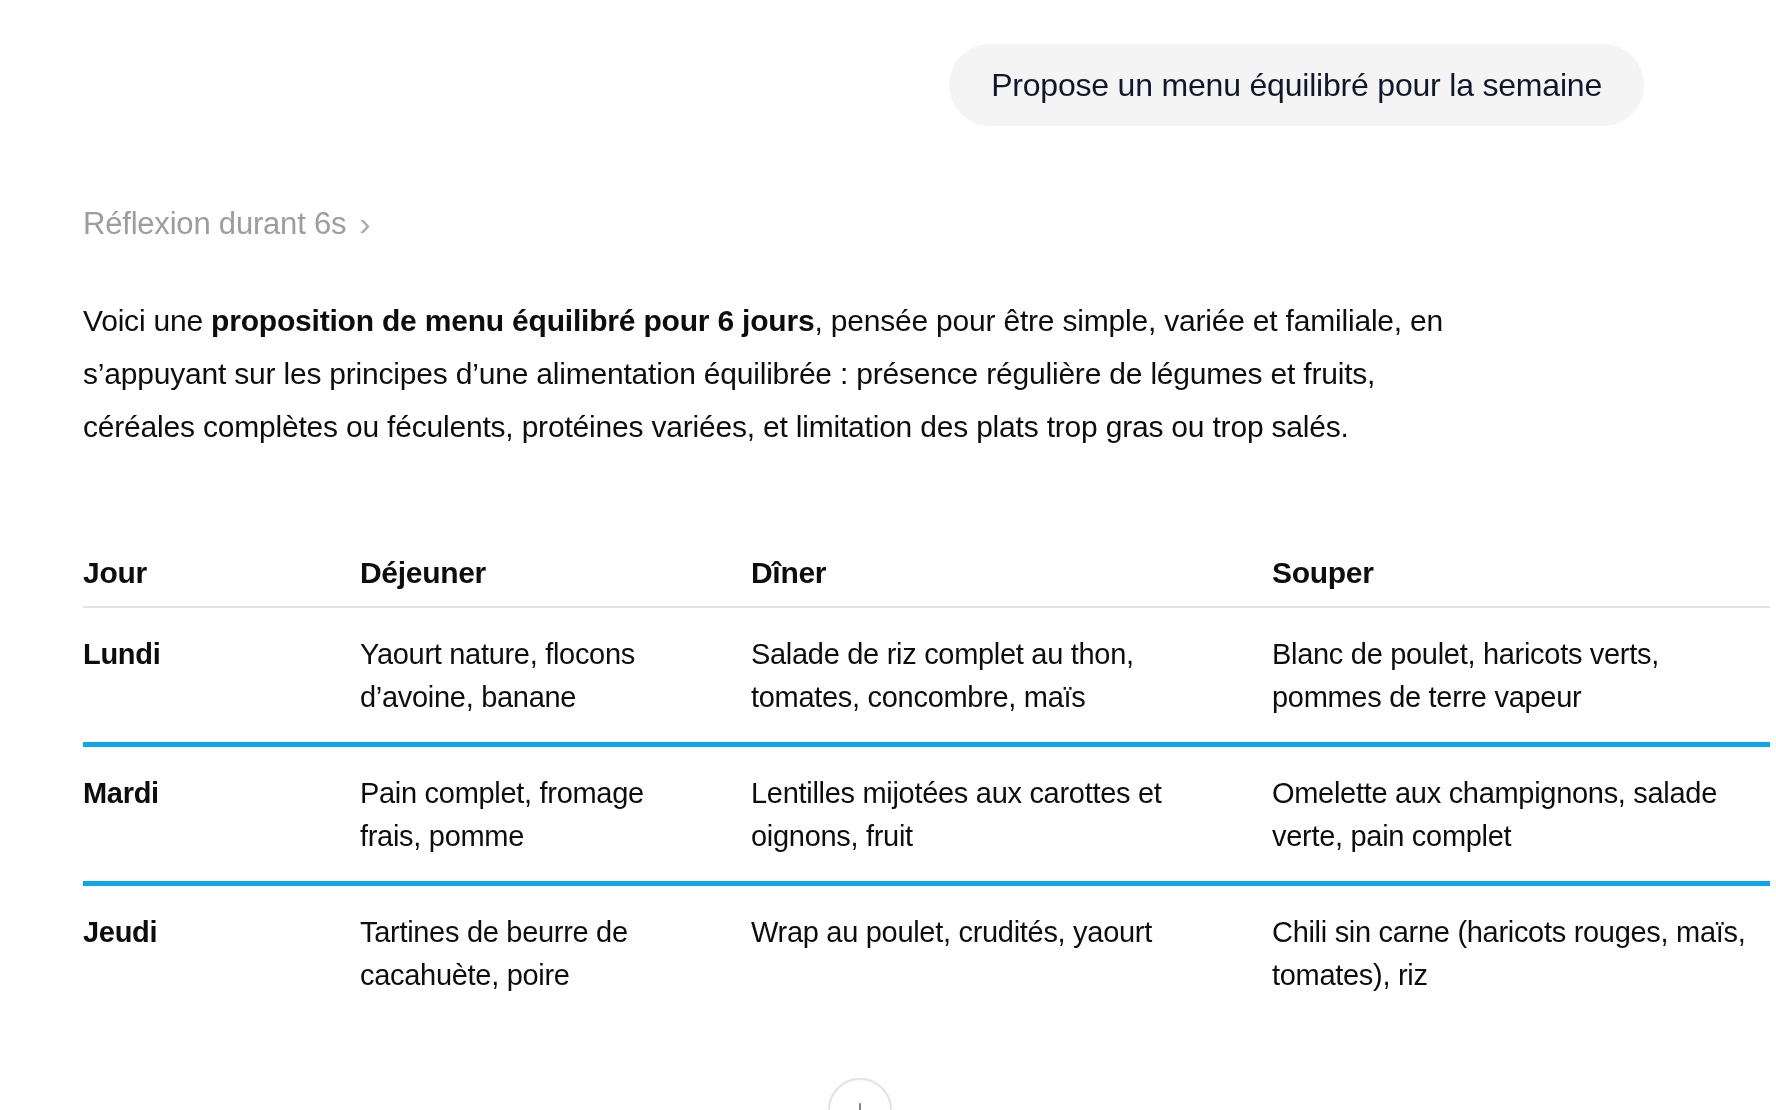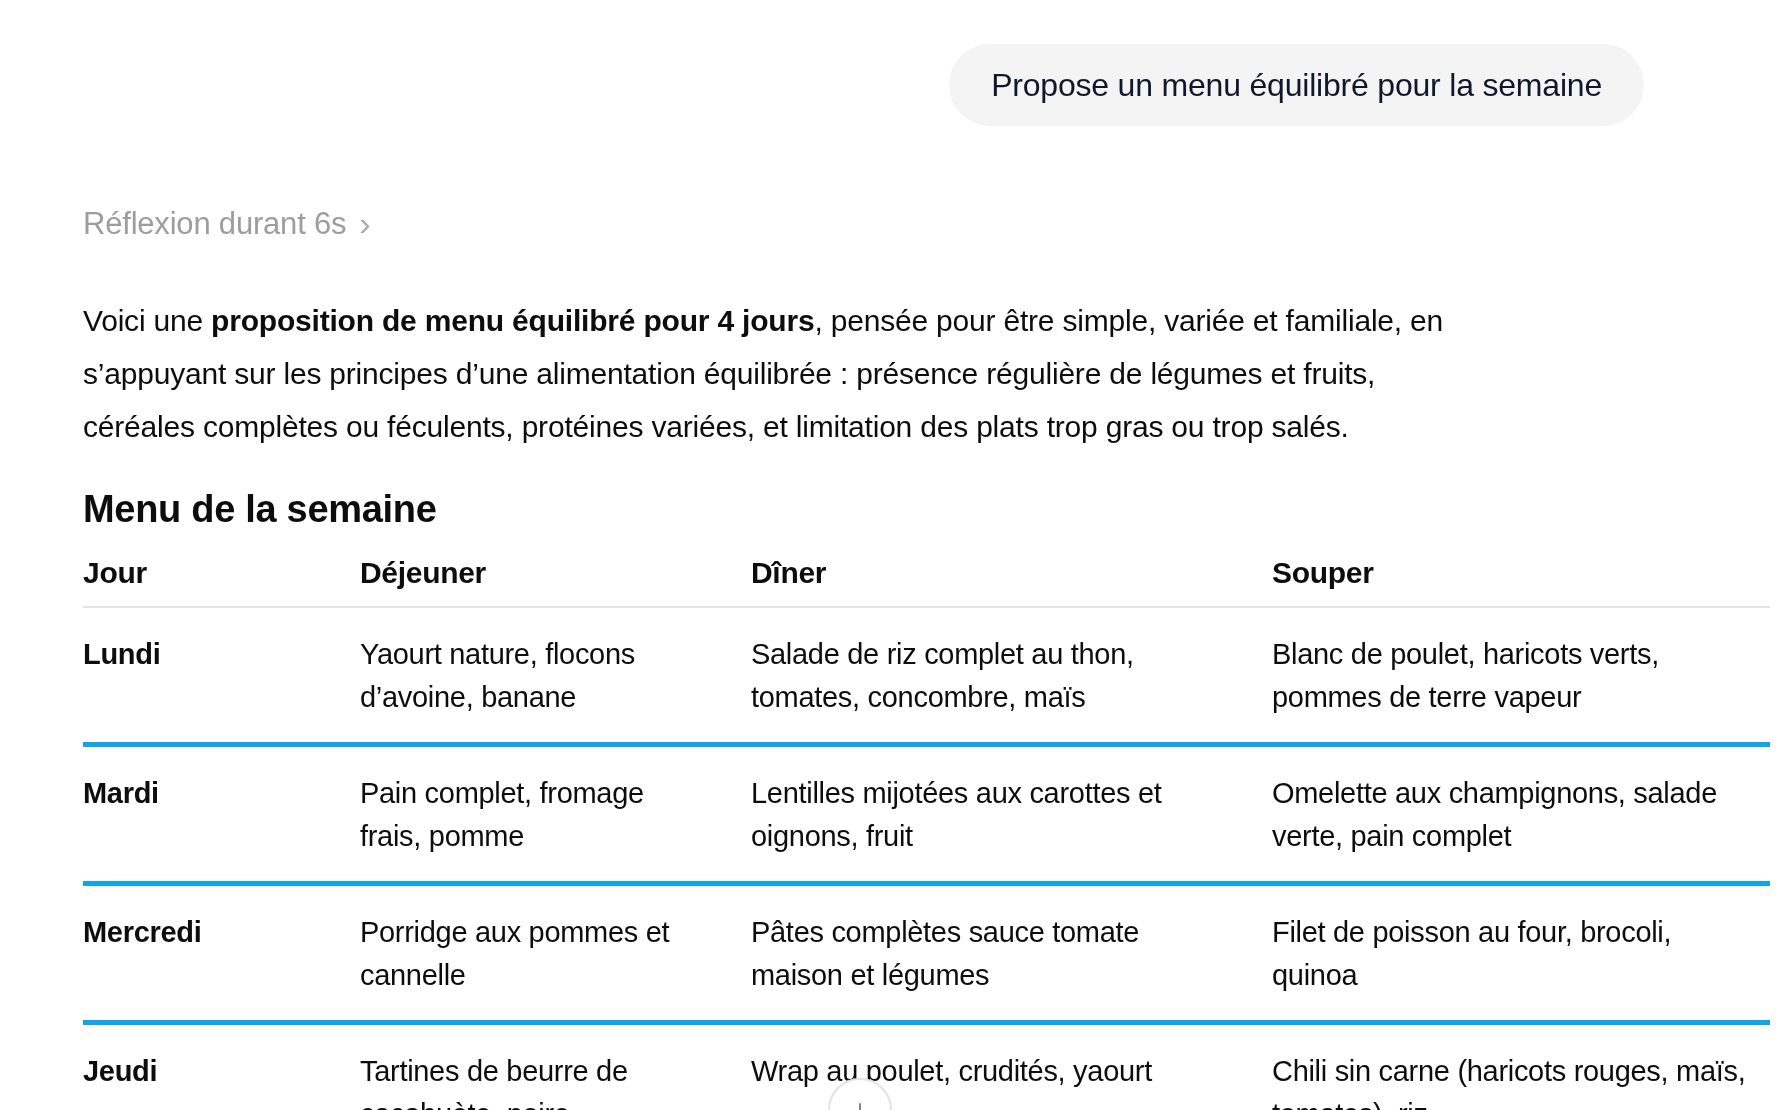--- a/index.html
+++ b/index.html
@@ -119,25 +119,24 @@
 
   <div class="user-bubble">
     <span>Propose un menu équilibré pour la semaine</span>
   </div>
 
   <div class="thinking">
     <span>Réflexion durant 6s</span>
     <span class="chev">›</span>
   </div>
 
-  <div class="intro"><span>Voici une </span><b>proposition de menu équilibré pour 4 jours</b><span>, pensée pour être simple, variée et familiale, en
+  <div class="intro"><span>Voici une </span><b>proposition de menu équilibré pour 6 jours</b><span>, pensée pour être simple, variée et familiale, en
 s’appuyant sur les principes d’une alimentation équilibrée : présence régulière de légumes et fruits,
 céréales complètes ou féculents, protéines variées, et limitation des plats trop gras ou trop salés.</span></div>
 
-  <h2 class="section-title">Menu de la semaine</h2>
 
   <div class="menu-table-wrap">
     <table class="menu">
       <colgroup>
         <col style="width:277px">
           <col style="width:391px">
           <col style="width:521px">
           <col style="width:498px">
       </colgroup>
       <thead>
@@ -161,29 +160,20 @@
         <tr>
           <td class="day">Mardi</td>
           <td>Pain complet, fromage
 frais, pomme</td>
           <td>Lentilles mijotées aux carottes et
 oignons, fruit</td>
           <td>Omelette aux champignons, salade
 verte, pain complet</td>
         </tr>
         <tr>
-          <td class="day">Mercredi</td>
-          <td>Porridge aux pommes et
-cannelle</td>
-          <td>Pâtes complètes sauce tomate
-maison et légumes</td>
-          <td>Filet de poisson au four, brocoli,
-quinoa</td>
-        </tr>
-        <tr>
           <td class="day">Jeudi</td>
           <td>Tartines de beurre de
 cacahuète, poire</td>
           <td>Wrap au poulet, crudités, yaourt</td>
           <td>Chili sin carne (haricots rouges, maïs,
 tomates), riz</td>
         </tr>
       </tbody>
     </table>
   </div>

